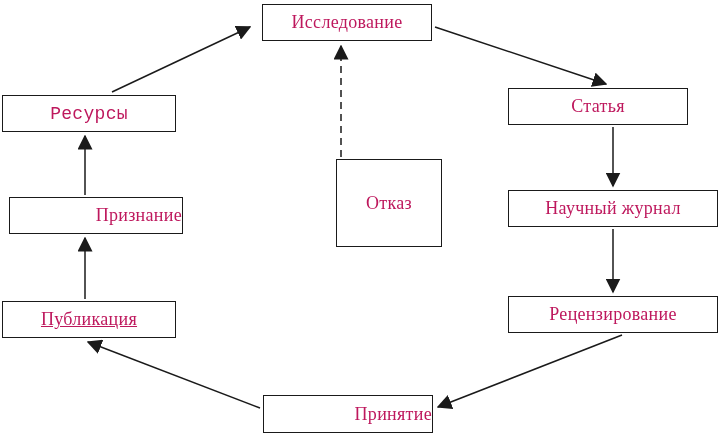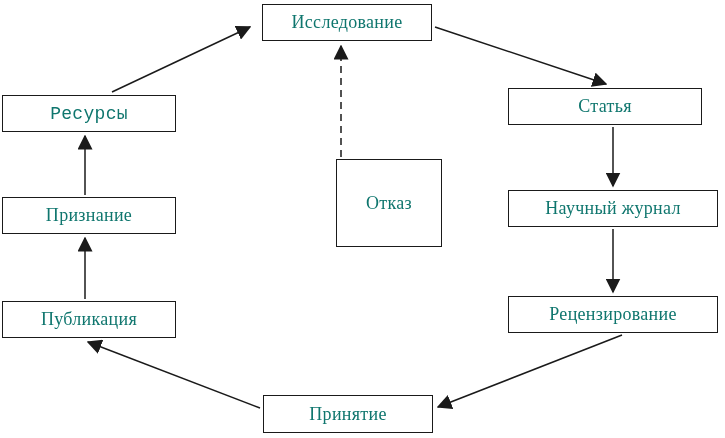--- a/index.html
+++ b/index.html
@@ -24,30 +24,30 @@
   }
   .node {
     position: absolute;
     box-sizing: border-box;
     border: 1px solid #1a1a1a;
     background: #ffffff;
     display: flex;
     align-items: center;
     justify-content: center;
     font-size: 18px;
-    color: #0f766e;
+    color: #be185d;
     letter-spacing: 0.3px;
   }
   .node-research    { left: 262px; top: 4px;   width: 170px; height: 37px; }
-  .node-article     { left: 508px; top: 88px;  width: 194px; height: 37px; }
+  .node-article     { left: 508px; top: 88px;  width: 180px; height: 37px; }
   .node-journal     { left: 508px; top: 190px; width: 210px; height: 37px; }
   .node-review      { left: 508px; top: 296px; width: 210px; height: 37px; }
-  .node-acceptance  { left: 263px; top: 395px; width: 170px; height: 38px; }
-  .node-publication { left: 2px;   top: 301px; width: 174px; height: 37px; }
-  .node-recognition { left: 2px;   top: 197px; width: 174px; height: 37px; }
+  .node-acceptance  { left: 263px; top: 395px; width: 170px; height: 38px; justify-content: flex-end; }
+  .node-publication { left: 2px;   top: 301px; width: 174px; height: 37px; text-decoration: underline; }
+  .node-recognition { left: 9px;   top: 197px; width: 174px; height: 37px; justify-content: flex-end; }
   .node-resources   { left: 2px;   top: 95px;  width: 174px; height: 37px; font-family: Liberation Mono, monospace; }
   .node-rejection   { left: 288px; top: 159px; width: 106px; height: 88px; margin-left: 48px; }
 </style>
 </head>
 <body>
 
 <div class="canvas">
 
   <svg class="edges-layer" width="725" height="438" viewBox="0 0 725 438" xmlns="http://www.w3.org/2000/svg">
     <defs>

